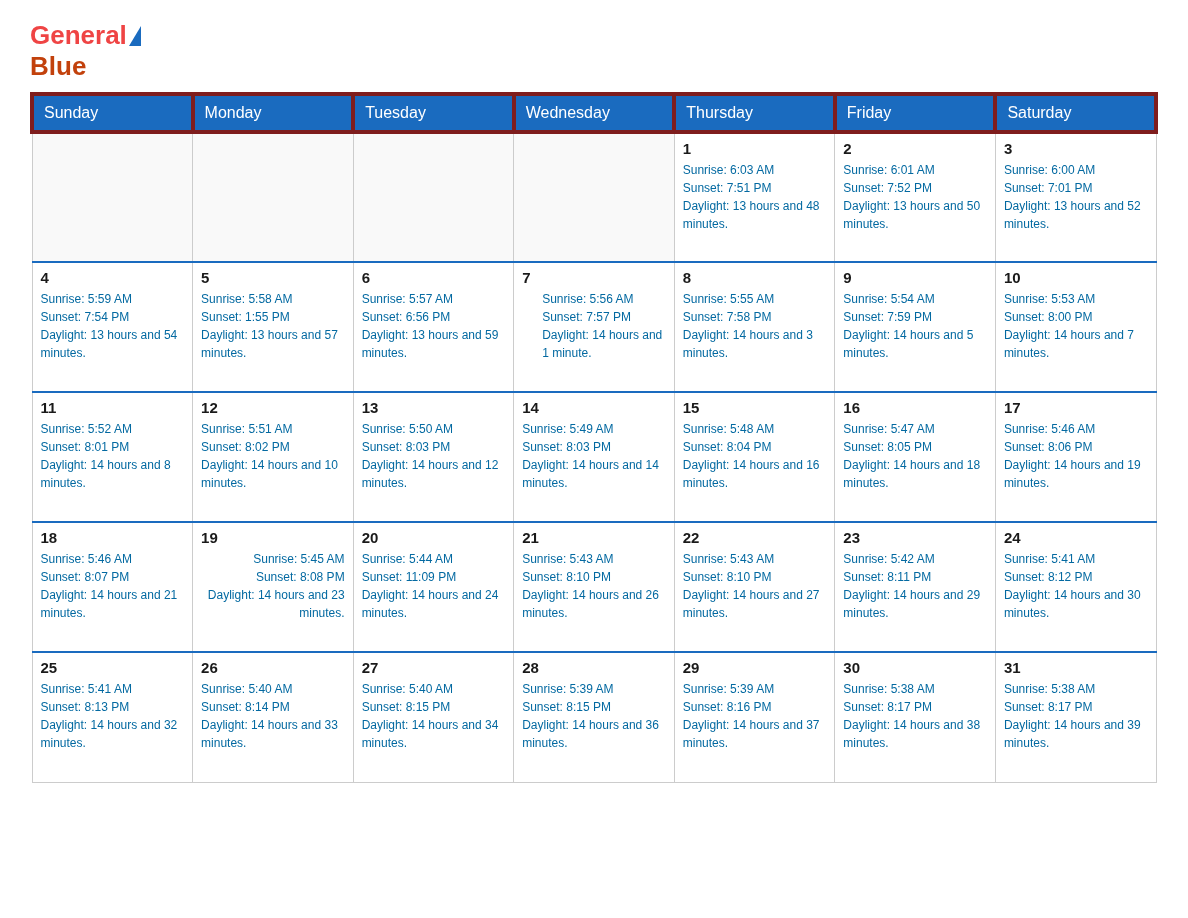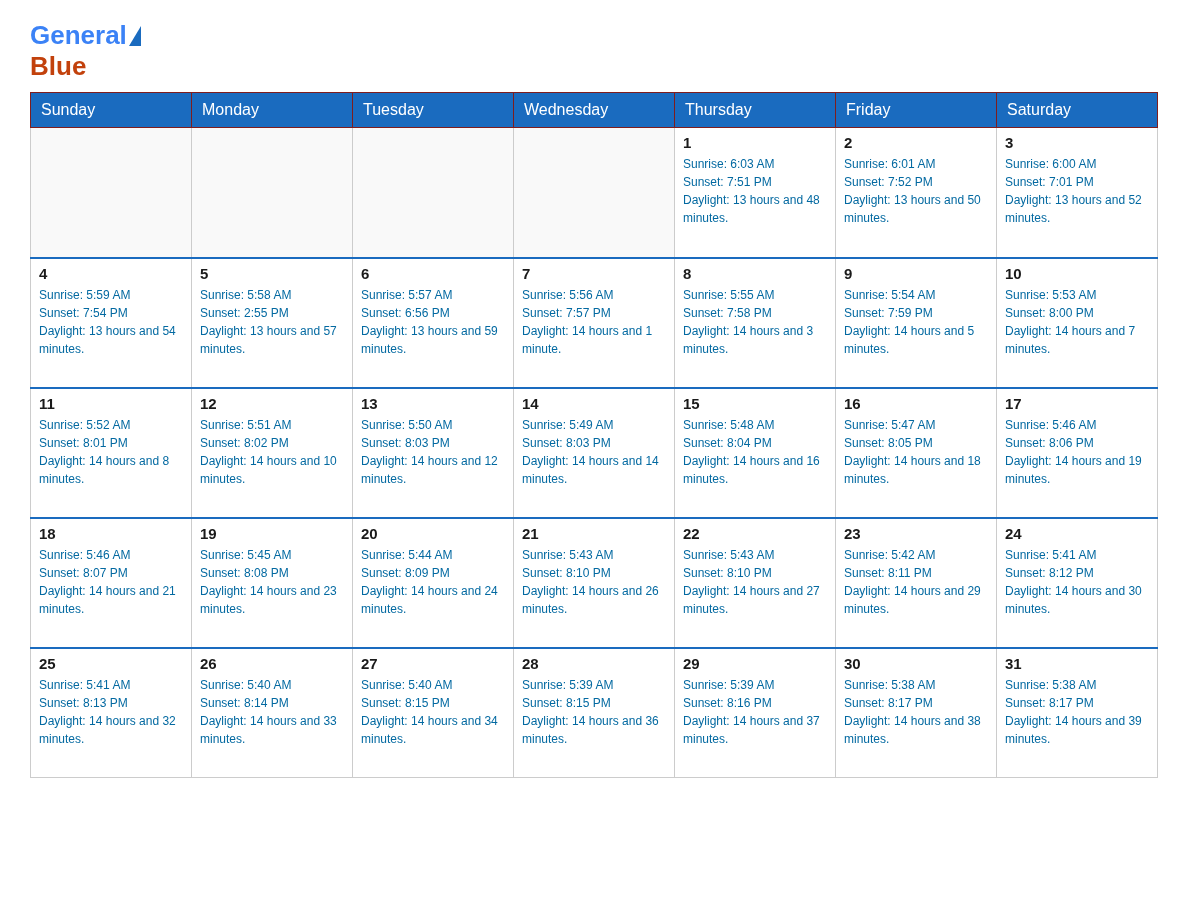--- a/index.html
+++ b/index.html
@@ -22,21 +22,21 @@
       align-items: flex-start;
     }
     .logo-text {
       display: flex;
       align-items: center;
       font-size: 26px;
       font-weight: bold;
       color: #1a1a1a;
     }
     .logo-general {
-      color: #3b82f6;
+      color: #ef4444;
     }
     .logo-triangle {
       width: 0;
       height: 0;
       border-left: 12px solid transparent;
       border-bottom: 20px solid #1a6bbf;
       display: inline-block;
       margin: 0 2px;
     }
     .logo-blue {
@@ -63,21 +63,21 @@
       border-collapse: collapse;
       margin-top: 10px;
     }
     .calendar th {
       background-color: #1a6bbf;
       color: #fff;
       font-size: 16px;
       font-weight: normal;
       padding: 8px 10px;
       text-align: left;
-      border: 1px solid #7f1d1d;
+      border: 4px solid #7f1d1d;
     }
     .calendar td {
       vertical-align: top;
       border: 1px solid #ccc;
       padding: 6px 8px;
       width: 14.28%;
       min-height: 110px;
       height: 130px;
     }
     .day-num {
@@ -155,32 +155,32 @@
       <tr class="row-divider">
         <td>
           <div class="day-num">4</div>
           <div class="day-info" style="white-space: pre-line;">Sunrise: 5:59 AM
 Sunset: 7:54 PM
 Daylight: 13 hours and 54 minutes.</div>
         </td>
         <td>
           <div class="day-num">5</div>
           <div class="day-info" style="white-space: pre-line;">Sunrise: 5:58 AM
-Sunset: 2:55 PM
+Sunset: 1:55 PM
 Daylight: 13 hours and 57 minutes.</div>
         </td>
         <td>
           <div class="day-num">6</div>
           <div class="day-info" style="white-space: pre-line;">Sunrise: 5:57 AM
 Sunset: 6:56 PM
 Daylight: 13 hours and 59 minutes.</div>
         </td>
         <td>
           <div class="day-num">7</div>
-          <div class="day-info" style="white-space: pre-line;">Sunrise: 5:56 AM
+          <div class="day-info" style="white-space: pre-line; margin-left: 20px;">Sunrise: 5:56 AM
 Sunset: 7:57 PM
 Daylight: 14 hours and 1 minute.</div>
         </td>
         <td>
           <div class="day-num">8</div>
           <div class="day-info" style="white-space: pre-line;">Sunrise: 5:55 AM
 Sunset: 7:58 PM
 Daylight: 14 hours and 3 minutes.</div>
         </td>
         <td>
@@ -242,28 +242,28 @@
       </tr>
       <tr class="row-divider">
         <td>
           <div class="day-num">18</div>
           <div class="day-info" style="white-space: pre-line;">Sunrise: 5:46 AM
 Sunset: 8:07 PM
 Daylight: 14 hours and 21 minutes.</div>
         </td>
         <td>
           <div class="day-num">19</div>
-          <div class="day-info" style="white-space: pre-line;">Sunrise: 5:45 AM
+          <div class="day-info" style="white-space: pre-line; text-align: right;">Sunrise: 5:45 AM
 Sunset: 8:08 PM
 Daylight: 14 hours and 23 minutes.</div>
         </td>
         <td>
           <div class="day-num">20</div>
           <div class="day-info" style="white-space: pre-line;">Sunrise: 5:44 AM
-Sunset: 8:09 PM
+Sunset: 11:09 PM
 Daylight: 14 hours and 24 minutes.</div>
         </td>
         <td>
           <div class="day-num">21</div>
           <div class="day-info" style="white-space: pre-line;">Sunrise: 5:43 AM
 Sunset: 8:10 PM
 Daylight: 14 hours and 26 minutes.</div>
         </td>
         <td>
           <div class="day-num">22</div>

